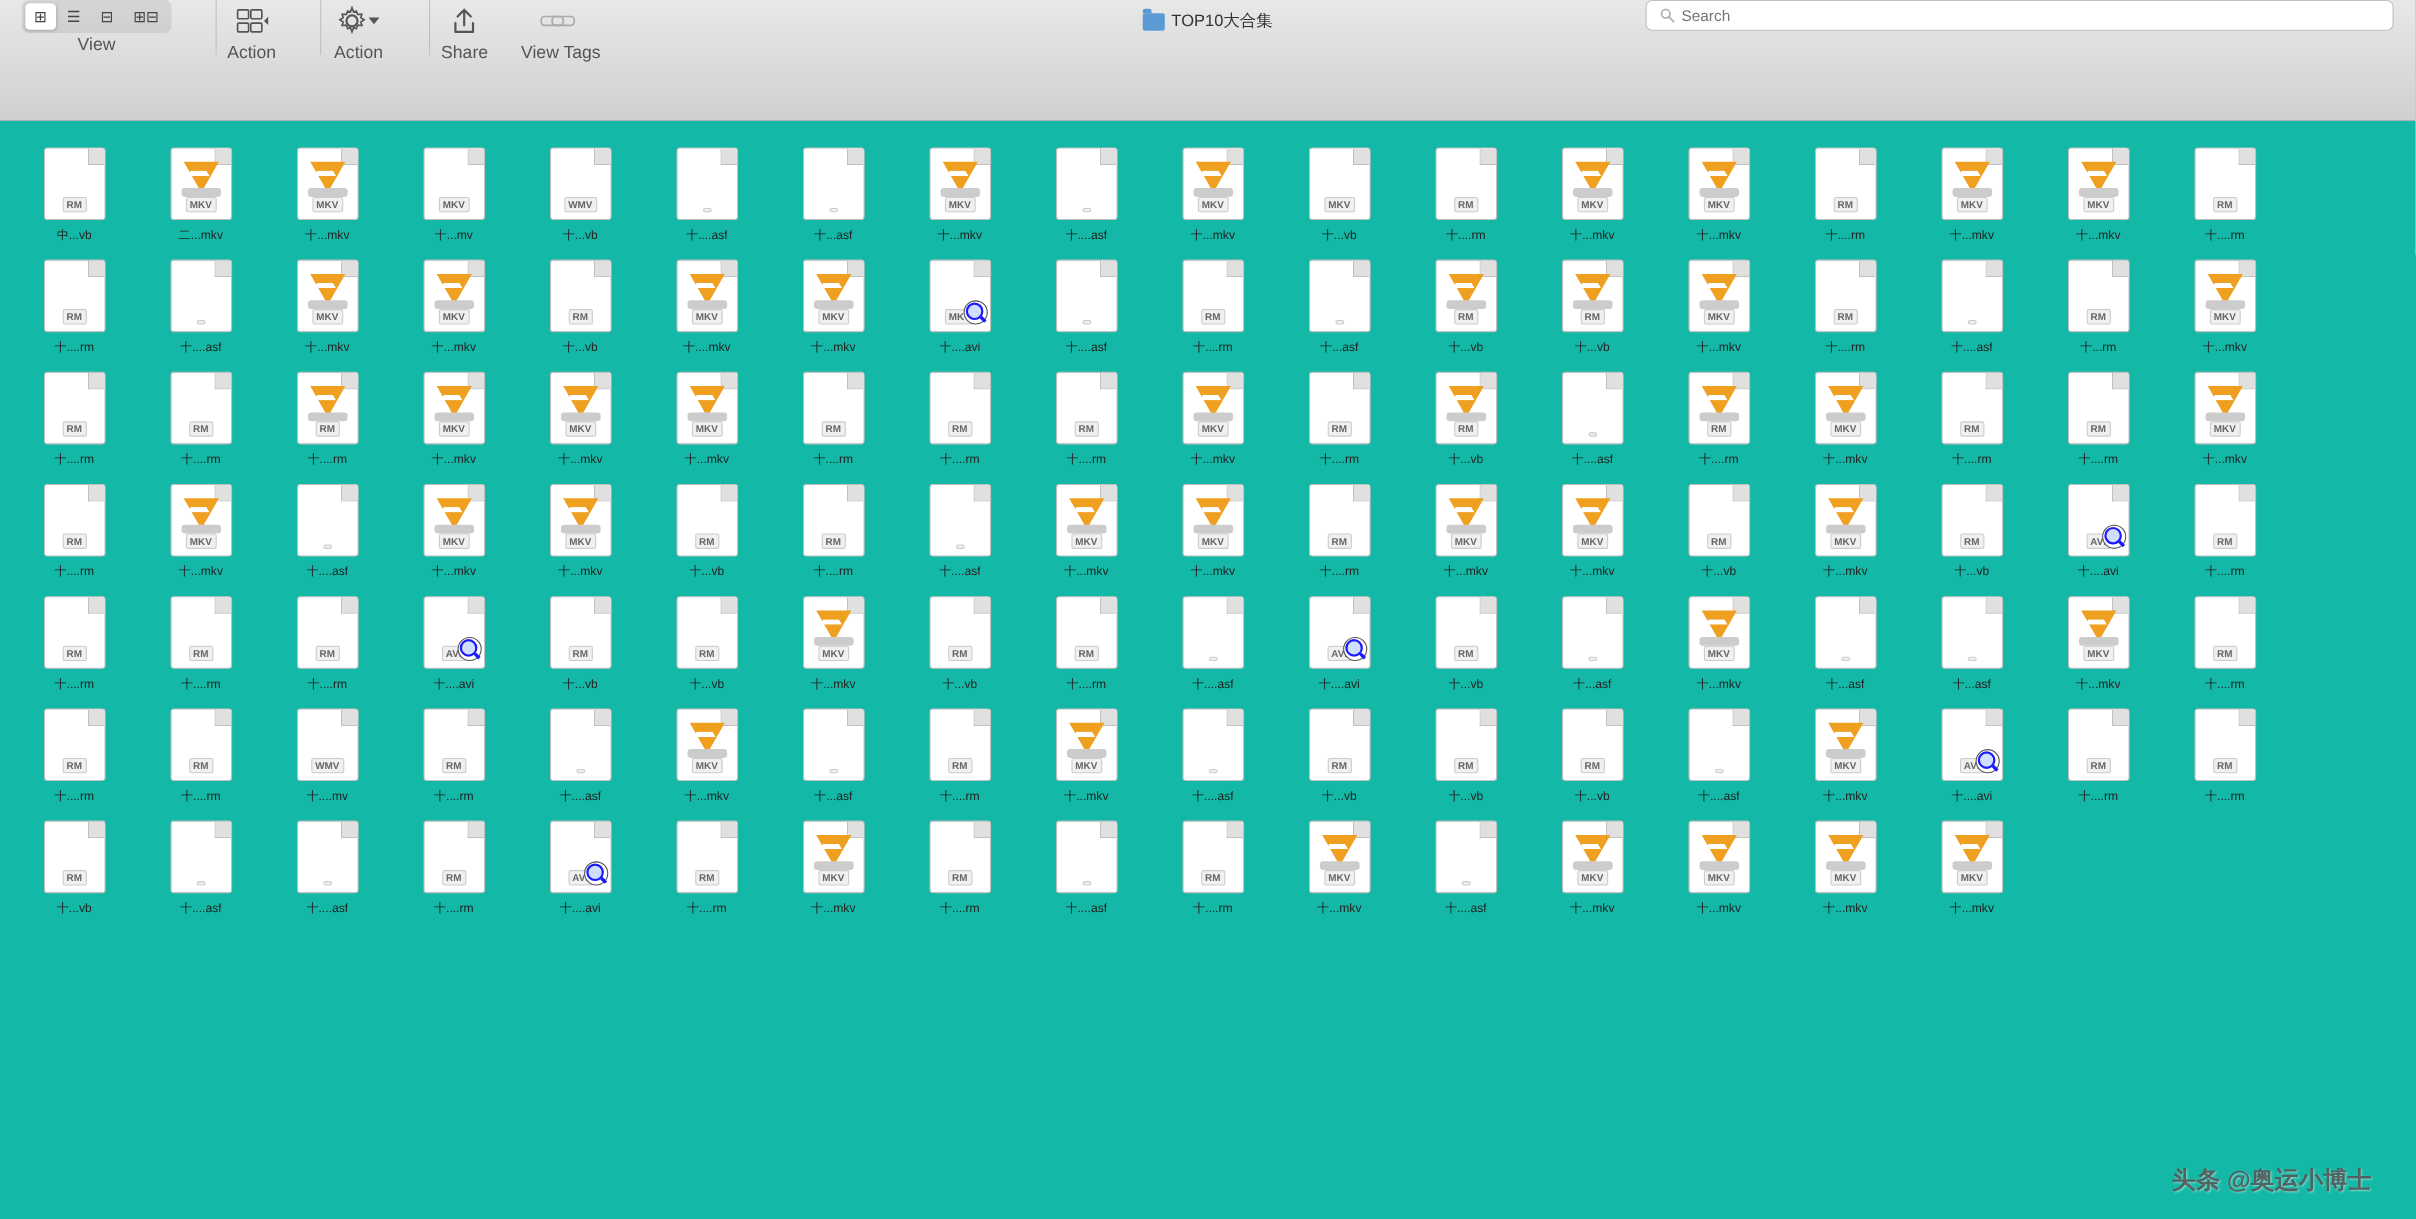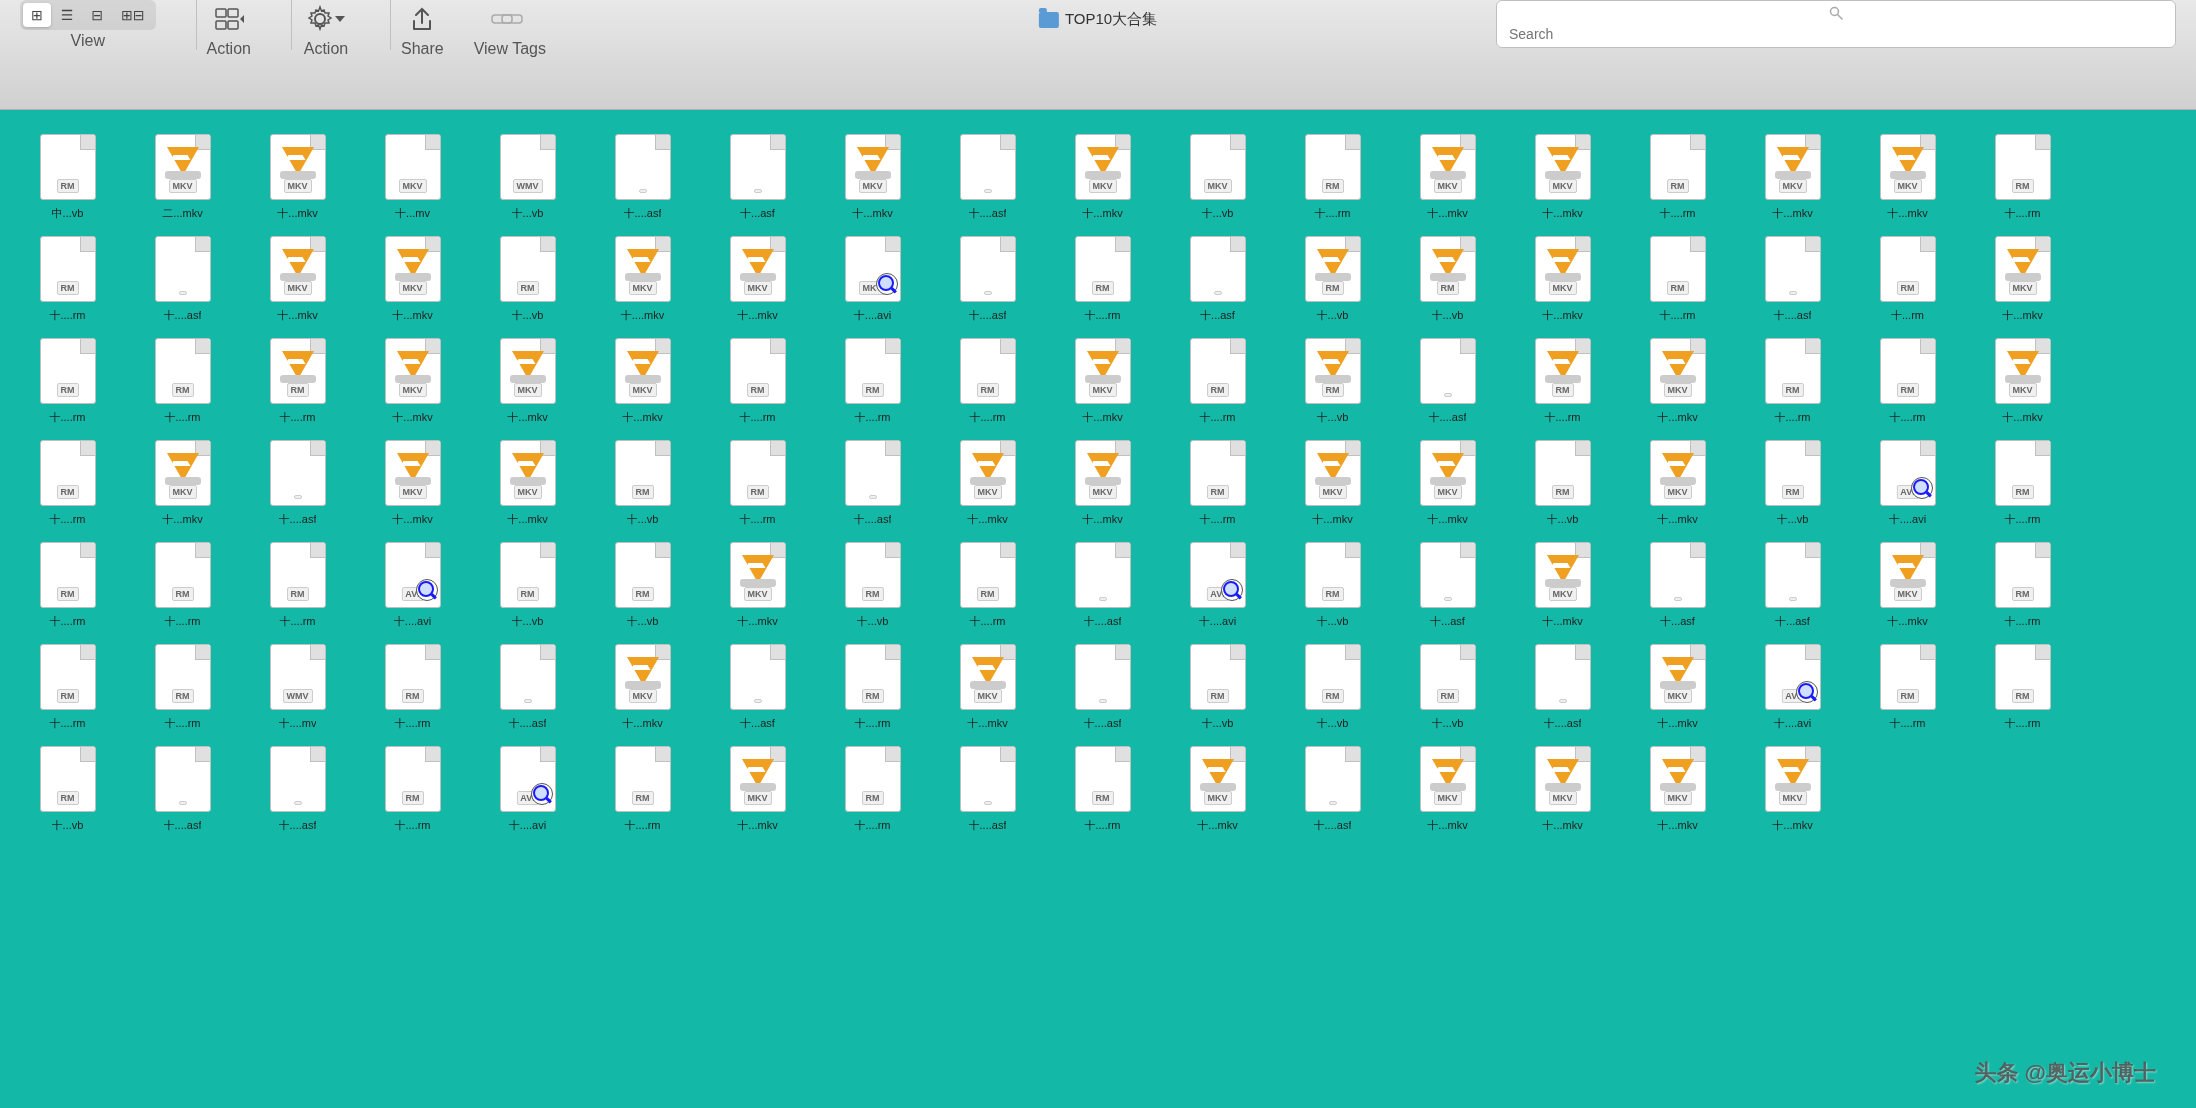--- a/index.html
+++ b/index.html
@@ -95,21 +95,20 @@
     .search-box {
       margin-left: auto;
       display: flex;
       align-items: center;
       background: white;
       border: 1px solid #c0c0c0;
       border-radius: 6px;
       padding: 5px 12px;
       width: 680px;
       gap: 6px;
-      flex-direction: column;
     }
     .search-box input {
       border: none;
       outline: none;
       font-size: 14px;
       color: #999;
       width: 100%;
       background: transparent;
     }
     

